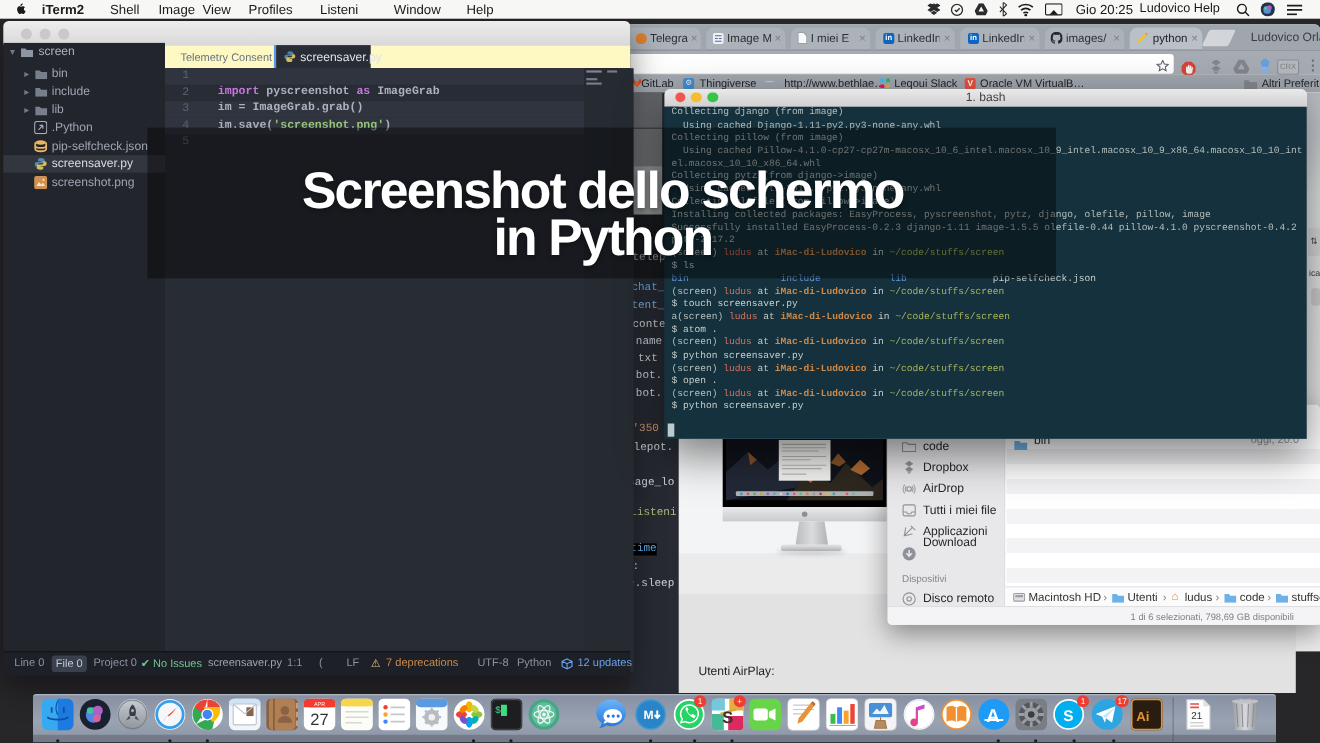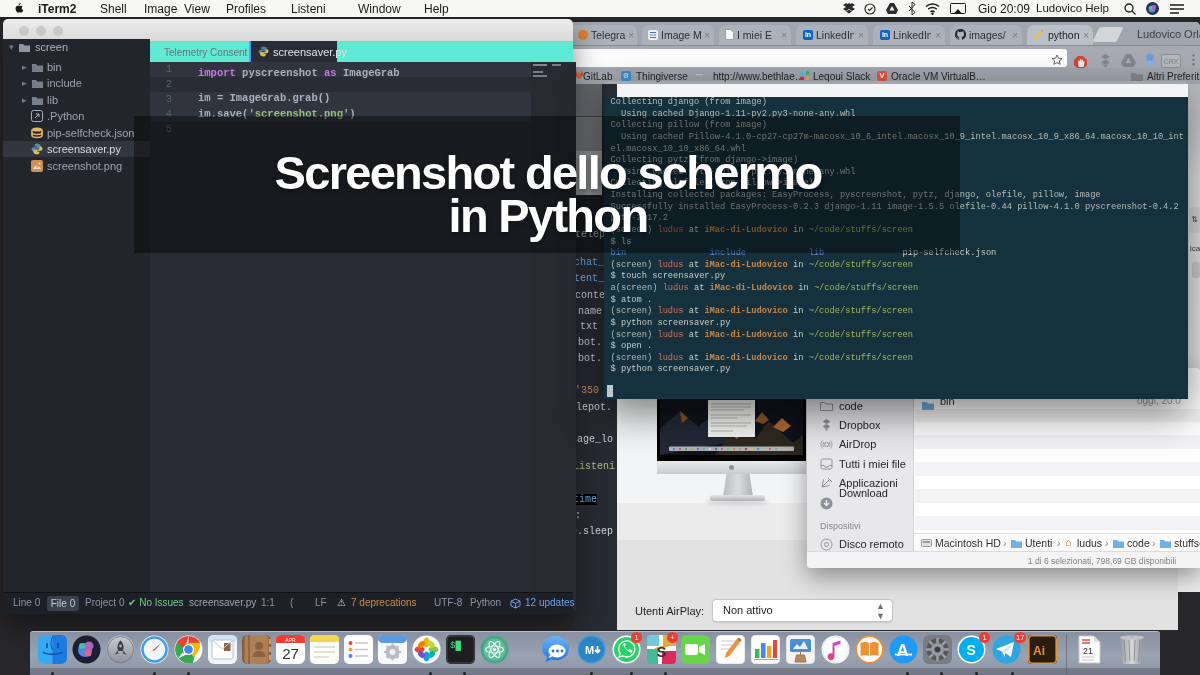--- a/index.html
+++ b/index.html
@@ -9,21 +9,21 @@
   
   #menubar { left:0; top:0; width:1200px; height:17px; background:#f7f7f5; font-size:12px; color:#1a1a1a; }
   #menubar .mi { position:absolute; top:2px; }
   
   #editor { left:3px; top:19px; width:570px; height:595px; background:#22252b; border-radius:5px 5px 0 0; box-shadow:0 10px 30px rgba(0,0,0,.45); }
   #ed-title { position:absolute; left:0; top:0; width:100%; height:22px; background:linear-gradient(#ededed,#d9d9d9); border-radius:5px 5px 0 0; }
   .tl { position:absolute; width:10px; height:10px; border-radius:50%; top:7px; }
   #ed-tree { position:absolute; left:0; top:20px; width:147px; bottom:22px; background:#22252b; }
   .trow { position:absolute; left:0; width:147px; height:16px; color:#9da5b4; font-size:11px; line-height:16px; white-space:nowrap; }
   .trow .ic { position:absolute; }
-  #ed-tabbar { position:absolute; left:147px; top:22px; right:0; height:21px; background:#5eead4; }
+  #ed-tabbar { position:absolute; left:147px; top:22px; right:0; height:21px; background:#fef9c3; }
   #ed-code { position:absolute; left:147px; top:43px; right:0; bottom:22px; background:#282c34; }
   .hl { position:absolute; left:0; width:386px; height:15px; background:#2f343f; }
   .ln { position:absolute; width:22px; text-align:right; color:#5a6372; font-size:10.5px; line-height:15px; font-family:"Liberation Mono",monospace; }
   .cl { position:absolute; left:48px; font-size:10.5px; line-height:15px; font-family:"Liberation Mono",monospace; color:#abb2bf; white-space:pre; font-weight:bold; }
   .kw { color:#c678dd; } .str { color:#98c379; }
   #ed-status { position:absolute; left:0; bottom:0; width:100%; height:22px; background:#1d2026; border-top:1px solid #101216; font-size:10px; color:#8a93a2; }
   #ed-status span { position:absolute; top:4px; white-space:nowrap; }
   
   #strip { left:573px; top:84px; width:44px; height:546px; background:#272a32; overflow:hidden; }
   .frag { position:absolute; font-family:"Liberation Mono",monospace; font-size:10px; color:#ccd4da; white-space:nowrap; }
@@ -198,24 +198,20 @@
   <div style="position:absolute;left:141px;top:478px;width:63px;height:4px;border-radius:50%;background:rgba(120,120,125,.35);filter:blur(2px)"></div>
 
   <div style="position:absolute;left:623px;top:62px;width:12px;height:306px;background:linear-gradient(#b9bcc1,#e2e3e5 30%,#ececee)"></div>
   <div style="position:absolute;left:624px;top:185px;width:11px;height:26px;background:#d9d9db;border-radius:3px;color:#45474b;font-size:8px;text-align:center;line-height:26px">⇅</div>
   <div style="position:absolute;left:625px;top:222px;font-size:8px;color:#3a3a3a">ica</div>
   <div style="position:absolute;left:627px;top:240px;width:8px;height:16px;background:#d0d0d2;border-radius:2px"></div>
 </div>
 
 <div class="abs" id="prefs" style="left:613px;top:540px;width:565px;height:90px;background:#e2e2e3">
   <span style="position:absolute;left:22px;top:65px;font-size:11px;color:#1d1d1f">Utenti AirPlay:</span>
-  <div style="position:absolute;left:99px;top:58.5px;width:181px;height:23px;background:#fff;border:1px solid #c6c6c9;border-radius:4px;box-shadow:0 0.5px 1px rgba(0,0,0,.12)">
-    <span style="position:absolute;left:10px;top:4px;font-size:11px;color:#1d1d1f">Non attivo</span>
-    <span style="position:absolute;right:7px;top:1px;font-size:9px;color:#6e6e73;line-height:10px">▲<br>▼</span>
-  </div>
 </div>
 
 <div class="abs" id="strip">
   <div style="position:absolute;left:0;top:0;width:29px;height:33px;background:#66686c"></div>
   <div style="position:absolute;left:0;top:33px;width:29px;height:34px;background:#b2b4b8"></div>
   <div style="position:absolute;left:0;top:67px;width:29px;height:44px;background:linear-gradient(90deg,#d8dcde,#f2f6f8 60%,#e4e8ea)"></div>
   <span class="frag" style="left:2px;top:145px;color:#e8eef2">telep</span>
   <span class="frag" style="left:1px;top:173px;color:#61afef">chat_</span>
   <span class="frag" style="left:1px;top:189px;color:#7cb8e8">tent_</span>
   <span class="frag" style="left:2px;top:205.5px">conte</span>
@@ -389,21 +385,21 @@
   </div>
   <div id="ed-code">
     <div class="hl" style="top:0px"></div>
     <div class="hl" style="top:30px"></div>
     <div class="hl" style="top:45px"></div>
     <span class="ln" style="top:0px">1</span>
       <span class="ln" style="top:15px">2</span>
       <span class="ln" style="top:30px">3</span>
       <span class="ln" style="top:45px">4</span>
       <span class="ln" style="top:60px">5</span>
-    <span class="cl" style="top:4px"><span class="kw">import</span> pyscreenshot <span class="kw">as</span> ImageGrab</span>
+    <span class="cl" style="top:14px"><span class="kw">import</span> pyscreenshot <span class="kw">as</span> ImageGrab</span>
     <span class="cl" style="top:29px">im = ImageGrab.grab()</span>
     <span class="cl" style="top:45px">im.save(<span class="str">'screenshot.png'</span>)</span>
     <div style="position:absolute;left:381px;top:0;width:45px;height:549px;background:#262a31"></div>
     <div style="position:absolute;left:383px;top:2px;width:14px;height:1.5px;background:#8a7f9a"></div>
     <div style="position:absolute;left:402px;top:2px;width:9px;height:1.5px;background:#767c88"></div>
     <div style="position:absolute;left:383px;top:9px;width:10px;height:1.5px;background:#767c88"></div>
     <div style="position:absolute;left:383px;top:13px;width:14px;height:1.5px;background:#767c88"></div>
   </div>
   <div id="ed-status">
     <span style="left:10px">Line 0</span>
@@ -419,20 +415,26 @@
     <span style="left:431px">UTF-8</span>
     <span style="left:467px">Python</span>
     <svg style="position:absolute;left:507px;top:5px" width="11" height="11" viewBox="0 0 11 11">
         <path fill="none" stroke="#6aa1f0" d="M5.5 1L10 3.2v4.6L5.5 10 1 7.8V3.2z M1 3.2l4.5 2.2L10 3.2 M5.5 5.4V10"></path>
       </svg>
       <span style="left:522px;color:#6aa1f0">12 updates</span>
   </div>
 </div>
 
 <div class="abs" id="term">
+  <div id="t-title">
+    <span class="tl" style="left:9.5px;top:2.7px;width:9.5px;height:9.5px;background:#f4564d"></span>
+    <span class="tl" style="left:24px;top:2.7px;width:9.5px;height:9.5px;background:#f7bd30"></span>
+    <span class="tl" style="left:39px;top:2.7px;width:9.5px;height:9.5px;background:#35c649"></span>
+    <div style="position:absolute;left:0;width:100%;top:1.5px;text-align:center;font-size:11px;color:#3f3f42">1. bash</div>
+  </div>
   <div id="t-body">
     <div id="t-text">Collecting django (from image)
   Using cached Django-1.11-py2.py3-none-any.whl
 Collecting pillow (from image)
   Using cached Pillow-4.1.0-cp27-cp27m-macosx_10_6_intel.macosx_10_9_intel.macosx_10_9_x86_64.macosx_10_10_int
 el.macosx_10_10_x86_64.whl
 Collecting pytz (from django-&gt;image)
   Using cached pytz-2017.2-py2.py3-none-any.whl
 Collecting olefile (from pillow-&gt;image)
 Installing collected packages: EasyProcess, pyscreenshot, pytz, django, olefile, pillow, image
@@ -485,21 +487,21 @@
         <path d="M1 3.5a10 10 0 0113 0"></path>
         <path d="M3.2 6.2a7 7 0 018.6 0"></path>
         <path d="M5.4 8.9a3.5 3.5 0 014.2 0"></path>
       </g>
       <circle cx="7.5" cy="10.8" r="1.2" fill="#1c1c1e"></circle>
     </svg>
   <svg class="mi" style="left:950px;top:3px" width="16" height="12" viewBox="0 0 16 12">
       <rect x="0.5" y="0.5" width="15" height="10" rx="1" fill="none" stroke="#1c1c1e"></rect>
       <path fill="#1c1c1e" d="M4 10.5h8L8 6z"></path>
     </svg>
-  <span class="mi" style="left:978px;font-size:12px">Gio 20:09</span>
+  <span class="mi" style="left:978px;font-size:12px">Gio 20:25</span>
   <span class="mi" style="left:1036px;font-size:11.5px">Ludovico Help</span>
   <svg class="mi" style="left:1124px;top:3px" width="12" height="12" viewBox="0 0 12 12">
       <circle cx="5" cy="5" r="4" fill="none" stroke="#1c1c1e" stroke-width="1.3"></circle>
       <path d="M8 8l3.5 3.5" stroke="#1c1c1e" stroke-width="1.3"></path>
     </svg>
   <svg class="mi" style="left:1146px;top:2px" width="13" height="13" viewBox="0 0 13 13">
       <circle cx="6.5" cy="6.5" r="6.5" fill="#25324a"></circle>
       <circle cx="6" cy="7" r="3.5" fill="#5a8dd6"></circle>
       <circle cx="8" cy="5" r="2.2" fill="#b05fc2"></circle>
       <circle cx="4.5" cy="5.5" r="1.6" fill="#4fc3a1"></circle>

